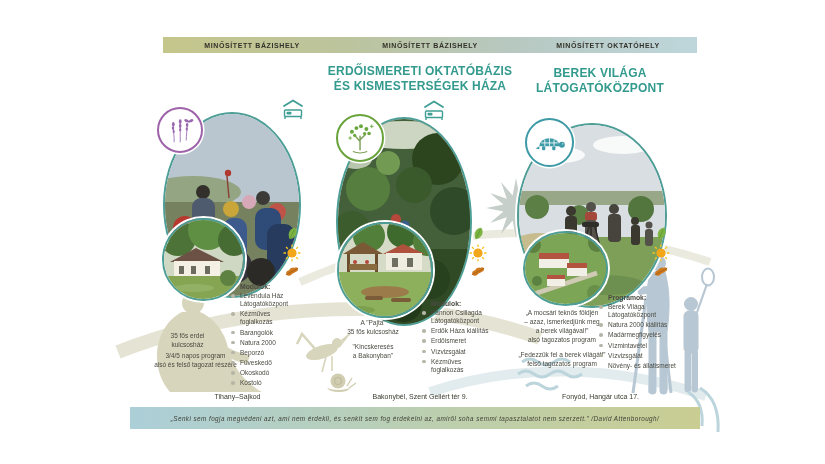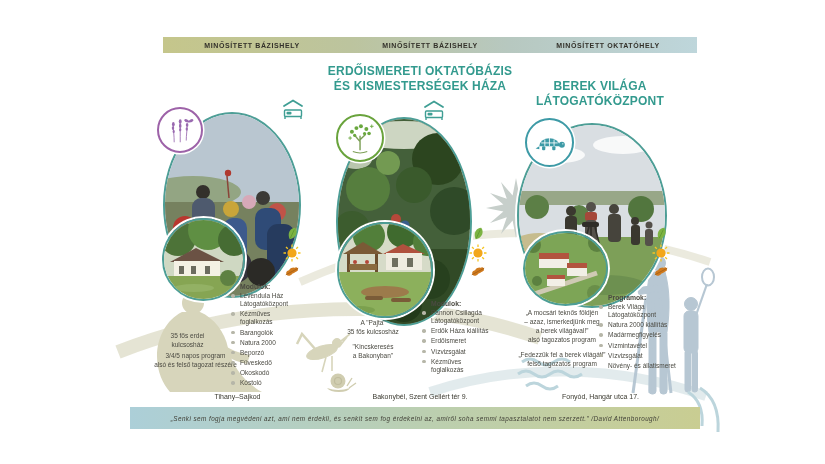--- a/index.html
+++ b/index.html
@@ -103,21 +103,21 @@
   </svg>
 
   <div id="ribbon" class="abs">
     <div class="ribbon-cell">MINŐSÍTETT BÁZISHELY</div>
     <div class="ribbon-cell">MINŐSÍTETT BÁZISHELY</div>
     <div class="ribbon-cell">MINŐSÍTETT OKTATÓHELY</div>
   </div>
 
   <div class="title" style="left:325px;top:64px;width:190px;">ERDŐISMERETI OKTATÓBÁZIS
 ÉS KISMESTERSÉGEK HÁZA</div>
-  <div class="title" style="left:505px;top:79px;width:190px;">BEREK VILÁGA
+  <div class="title" style="left:505px;top:66px;width:190px;">BEREK VILÁGA
 LÁTOGATÓKÖZPONT</div>
 
   <span class="abs" style="left:281px;top:99px;width:24px;height:22px;">
     <svg viewBox="0 0 24 22" width="24" height="22">
       <path d="M3,7 L12,1.5 L21,7" fill="none" stroke="#3f9e94" stroke-width="1.8" stroke-linecap="round" stroke-linejoin="round"></path>
       <rect x="3.5" y="11" width="17" height="6.5" rx="1" fill="none" stroke="#3f9e94" stroke-width="1.4"></rect>
       <rect x="5.5" y="12.8" width="5" height="2.8" rx="1" fill="#3f9e94"></rect>
       <path d="M4,17.5 L4,20 M20,17.5 L20,20" stroke="#3f9e94" stroke-width="1.4"></path>
     </svg>
   </span>

